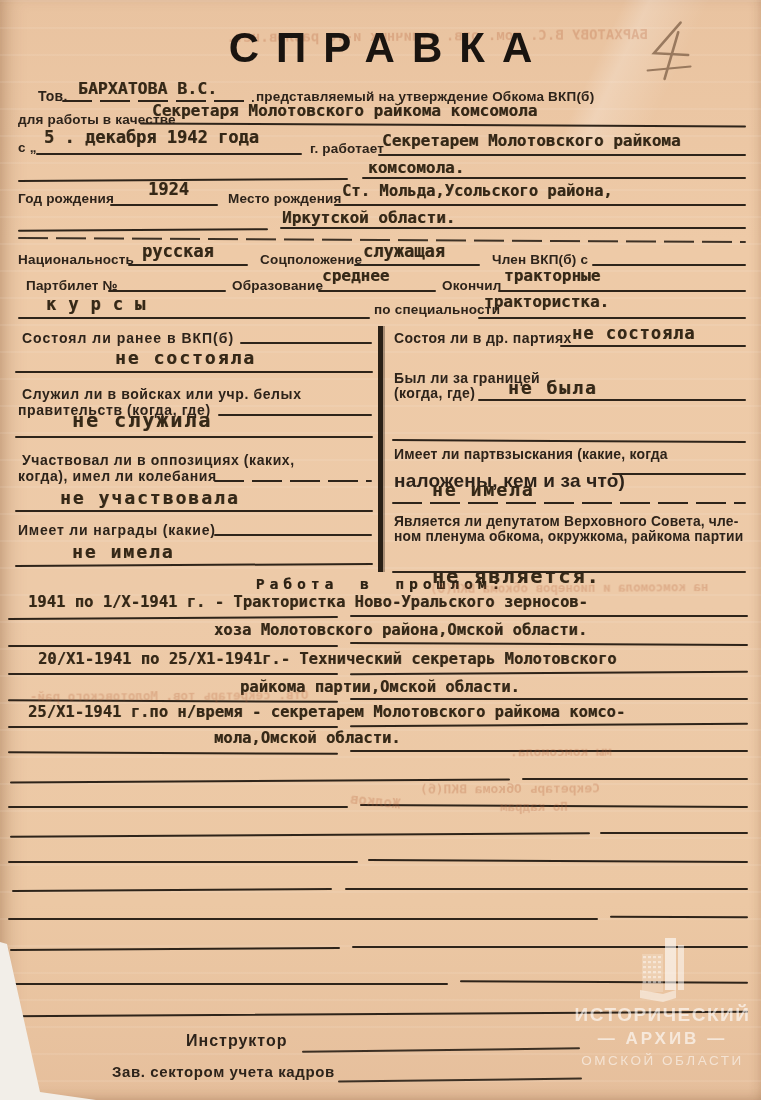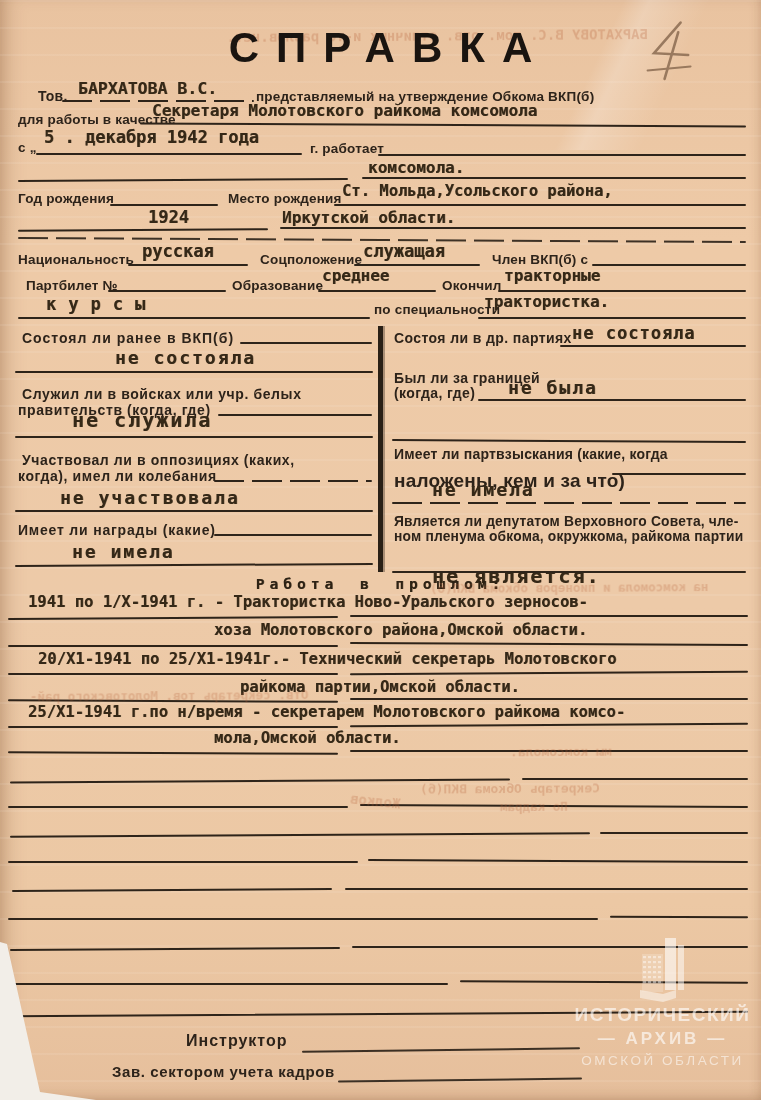--- a/index.html
+++ b/index.html
@@ -65,27 +65,28 @@
   <span class="lbl abs" style="left:256px;top:89px;font-size:13.5px;">представляемый на утверждение Обкома ВКП(б)</span>
 
   <span class="lbl abs" style="left:18px;top:112px;">для работы в качестве</span>
   <span class="typ abs" style="left:152px;top:101px;font-size:16px;">Секретаря Молотовского райкома комсомола</span>
   <div class="rule t2" style="left:140px;top:124px;width:606px;"></div>
 
   <span class="lbl abs" style="left:18px;top:140px;">с „</span>
   <span class="typ abs" style="left:44px;top:127px;font-size:17px;">5 . декабря 1942 года</span>
   <div class="rule" style="left:36px;top:153px;width:266px;"></div>
   <span class="lbl abs" style="left:310px;top:141px;">г. работает</span>
+  <span class="typ abs" style="left:382px;top:131px;font-size:16px;">Секретарем Молотовского райкома</span>
   <div class="rule" style="left:378px;top:154px;width:368px;"></div>
   <span class="typ abs" style="left:368px;top:158px;font-size:16px;">комсомола.</span>
   <div class="rule t1" style="left:18px;top:179px;width:330px;"></div>
   <div class="rule" style="left:362px;top:177px;width:384px;"></div>
 
   <span class="lbl abs" style="left:18px;top:191px;">Год рождения</span>
-  <span class="typ abs" style="left:148px;top:179px;font-size:17px;margin-top:28px;">1924</span>
+  <span class="typ abs" style="left:148px;top:179px;font-size:17px;">1924</span>
   <div class="rule" style="left:110px;top:204px;width:108px;"></div>
   <span class="lbl abs" style="left:228px;top:191px;">Место рождения</span>
   <span class="typ abs" style="left:342px;top:182px;font-size:15.5px;">Ст. Мольда,Усольского района,</span>
   <div class="rule" style="left:334px;top:204px;width:412px;"></div>
   <span class="typ abs" style="left:282px;top:208px;font-size:16px;">Иркутской области.</span>
   <div class="rule t1" style="left:18px;top:229px;width:250px;"></div>
   <div class="rule" style="left:280px;top:227px;width:466px;"></div>
   <div class="rule thin dashed t2" style="left:18px;top:239px;width:728px;"></div>
 
   <span class="lbl abs" style="left:18px;top:252px;">Национальность</span>

